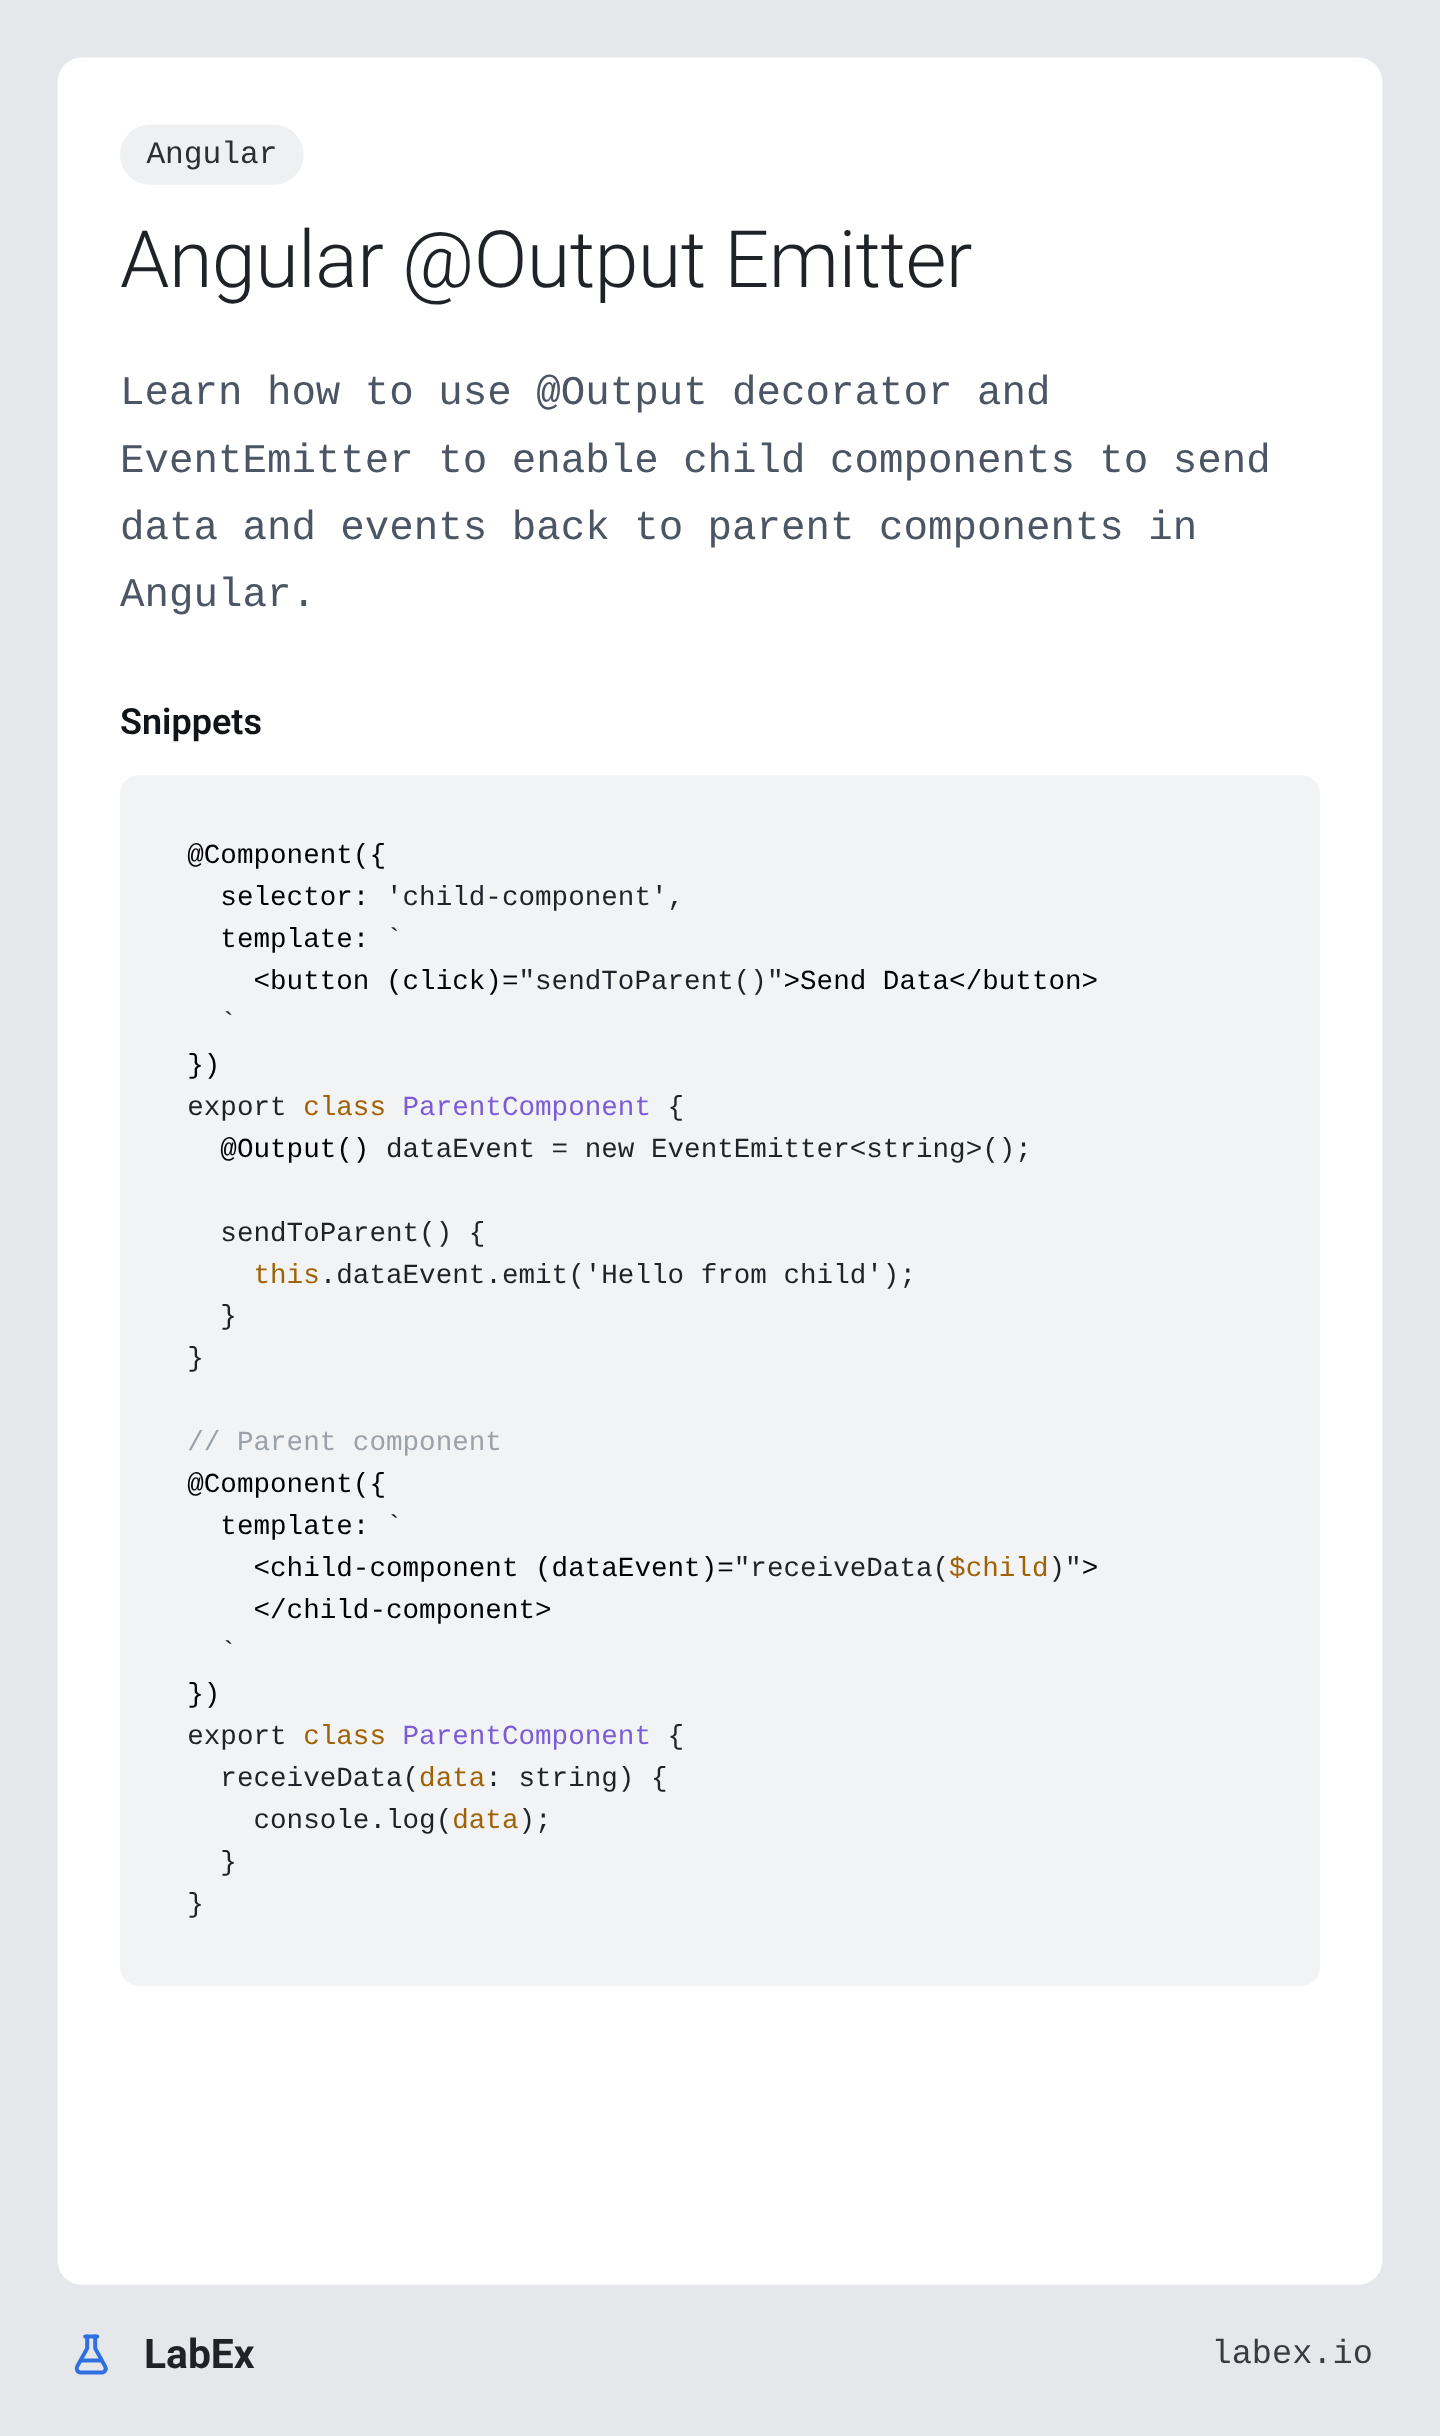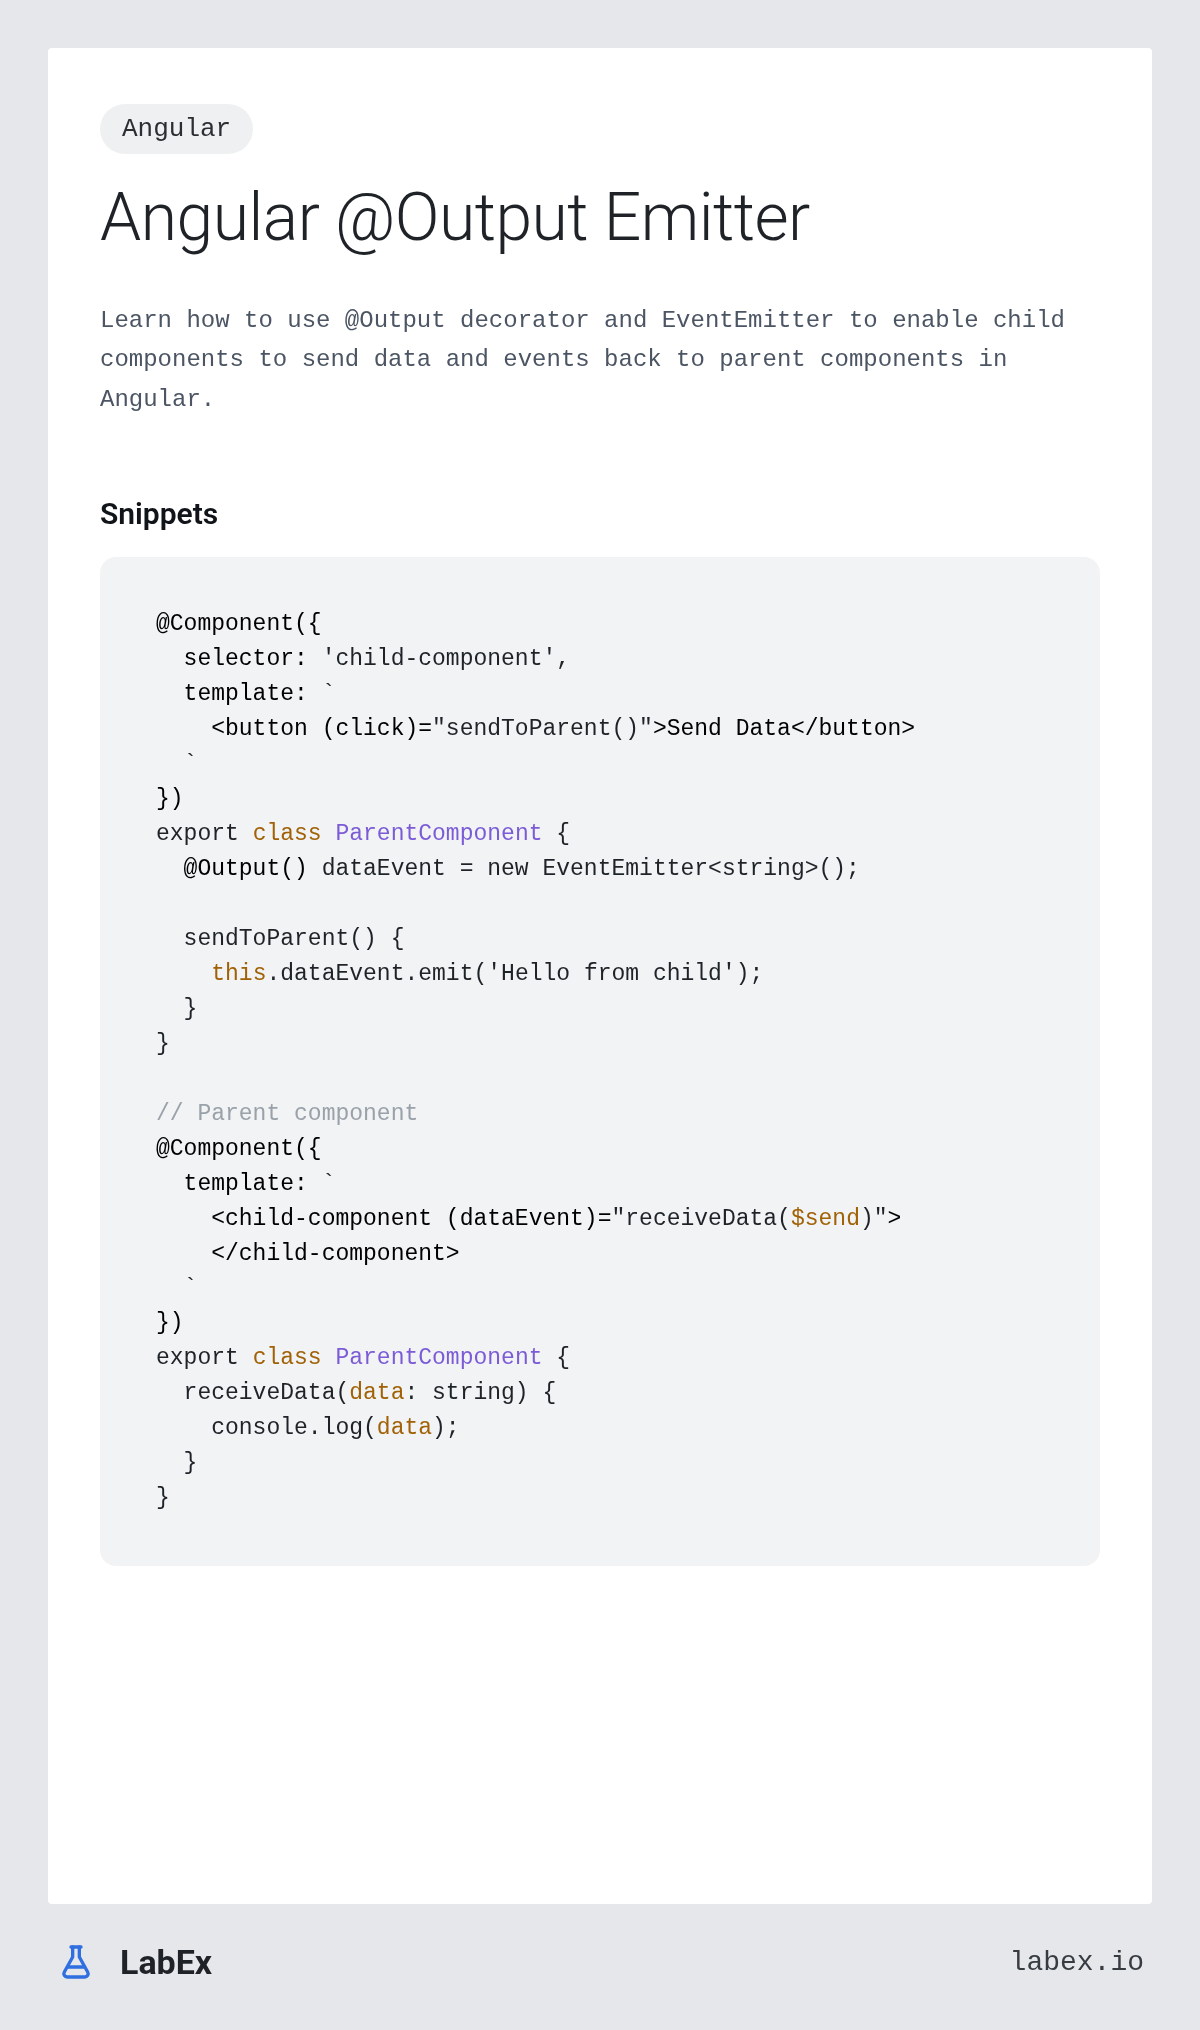--- a/index.html
+++ b/index.html
@@ -11,21 +11,21 @@
     background: #e5e7eb;
     font-family: -apple-system, BlinkMacSystemFont, "Segoe UI", Roboto, Helvetica, Arial, sans-serif;
     width: 1200px;
     min-height: 2030px;
     padding: 48px;
     display: flex;
     flex-direction: column;
   }
   .card {
     background: #ffffff;
-    border-radius: 4px;
+    border-radius: 20px;
     padding: 56px 52px 60px 52px;
     flex: 1;
   }
   .tag {
     display: inline-block;
     background: #eef0f2;
     color: #2b2f33;
     font-family: "SFMono-Regular", Consolas, "Liberation Mono", Menlo, monospace;
     font-size: 26px;
     padding: 10px 22px;
@@ -35,24 +35,24 @@
   .title {
     font-size: 66px;
     font-weight: 300;
     color: #1f2328;
     letter-spacing: -0.5px;
     margin-bottom: 46px;
     line-height: 1.1;
   }
   .description {
     font-family: "SFMono-Regular", Consolas, "Liberation Mono", Menlo, monospace;
-    font-size: 24px;
+    font-size: 34px;
     color: #4b5563;
     line-height: 1.65;
-    margin-bottom: 77px;
+    margin-bottom: 60px;
   }
   .section-heading {
     font-size: 30px;
     font-weight: 600;
     color: #111418;
     margin-bottom: 26px;
   }
   .snippet-block {
     background: #f1f3f5;
     border-radius: 16px;
@@ -118,21 +118,21 @@
 <span class="c-blue">  @Output()</span><span> dataEvent = new EventEmitter&lt;string&gt;();</span>
 <span></span>
 <span>  sendToParent() {</span>
 <span>    </span><span class="c-red">this</span><span>.dataEvent.emit('Hello from child');</span>
 <span>  }</span>
 <span>}</span>
 <span></span>
 <span class="c-comment">// Parent component</span>
 <span class="c-blue">@Component</span><span class="c-blue">({</span>
 <span class="c-blue">  template:</span><span> `</span>
-<span class="c-blue">    &lt;child-component (dataEvent)=</span><span>"receiveData(</span><span class="c-red">$send</span><span>)"</span><span class="c-blue">&gt;</span>
+<span class="c-blue">    &lt;child-component (dataEvent)=</span><span>"receiveData(</span><span class="c-red">$child</span><span>)"</span><span class="c-blue">&gt;</span>
 <span class="c-blue">    &lt;/child-component&gt;</span>
 <span>  `</span>
 <span class="c-blue">})</span>
 <span>export </span><span class="c-red">class</span><span> </span><span class="c-purple">ParentComponent</span><span> {</span>
 <span>  receiveData(</span><span class="c-red">data</span><span>: string) {</span>
 <span>    console.log(</span><span class="c-red">data</span><span>);</span>
 <span>  }</span>
 <span>}</span></pre>
 
 </div>

